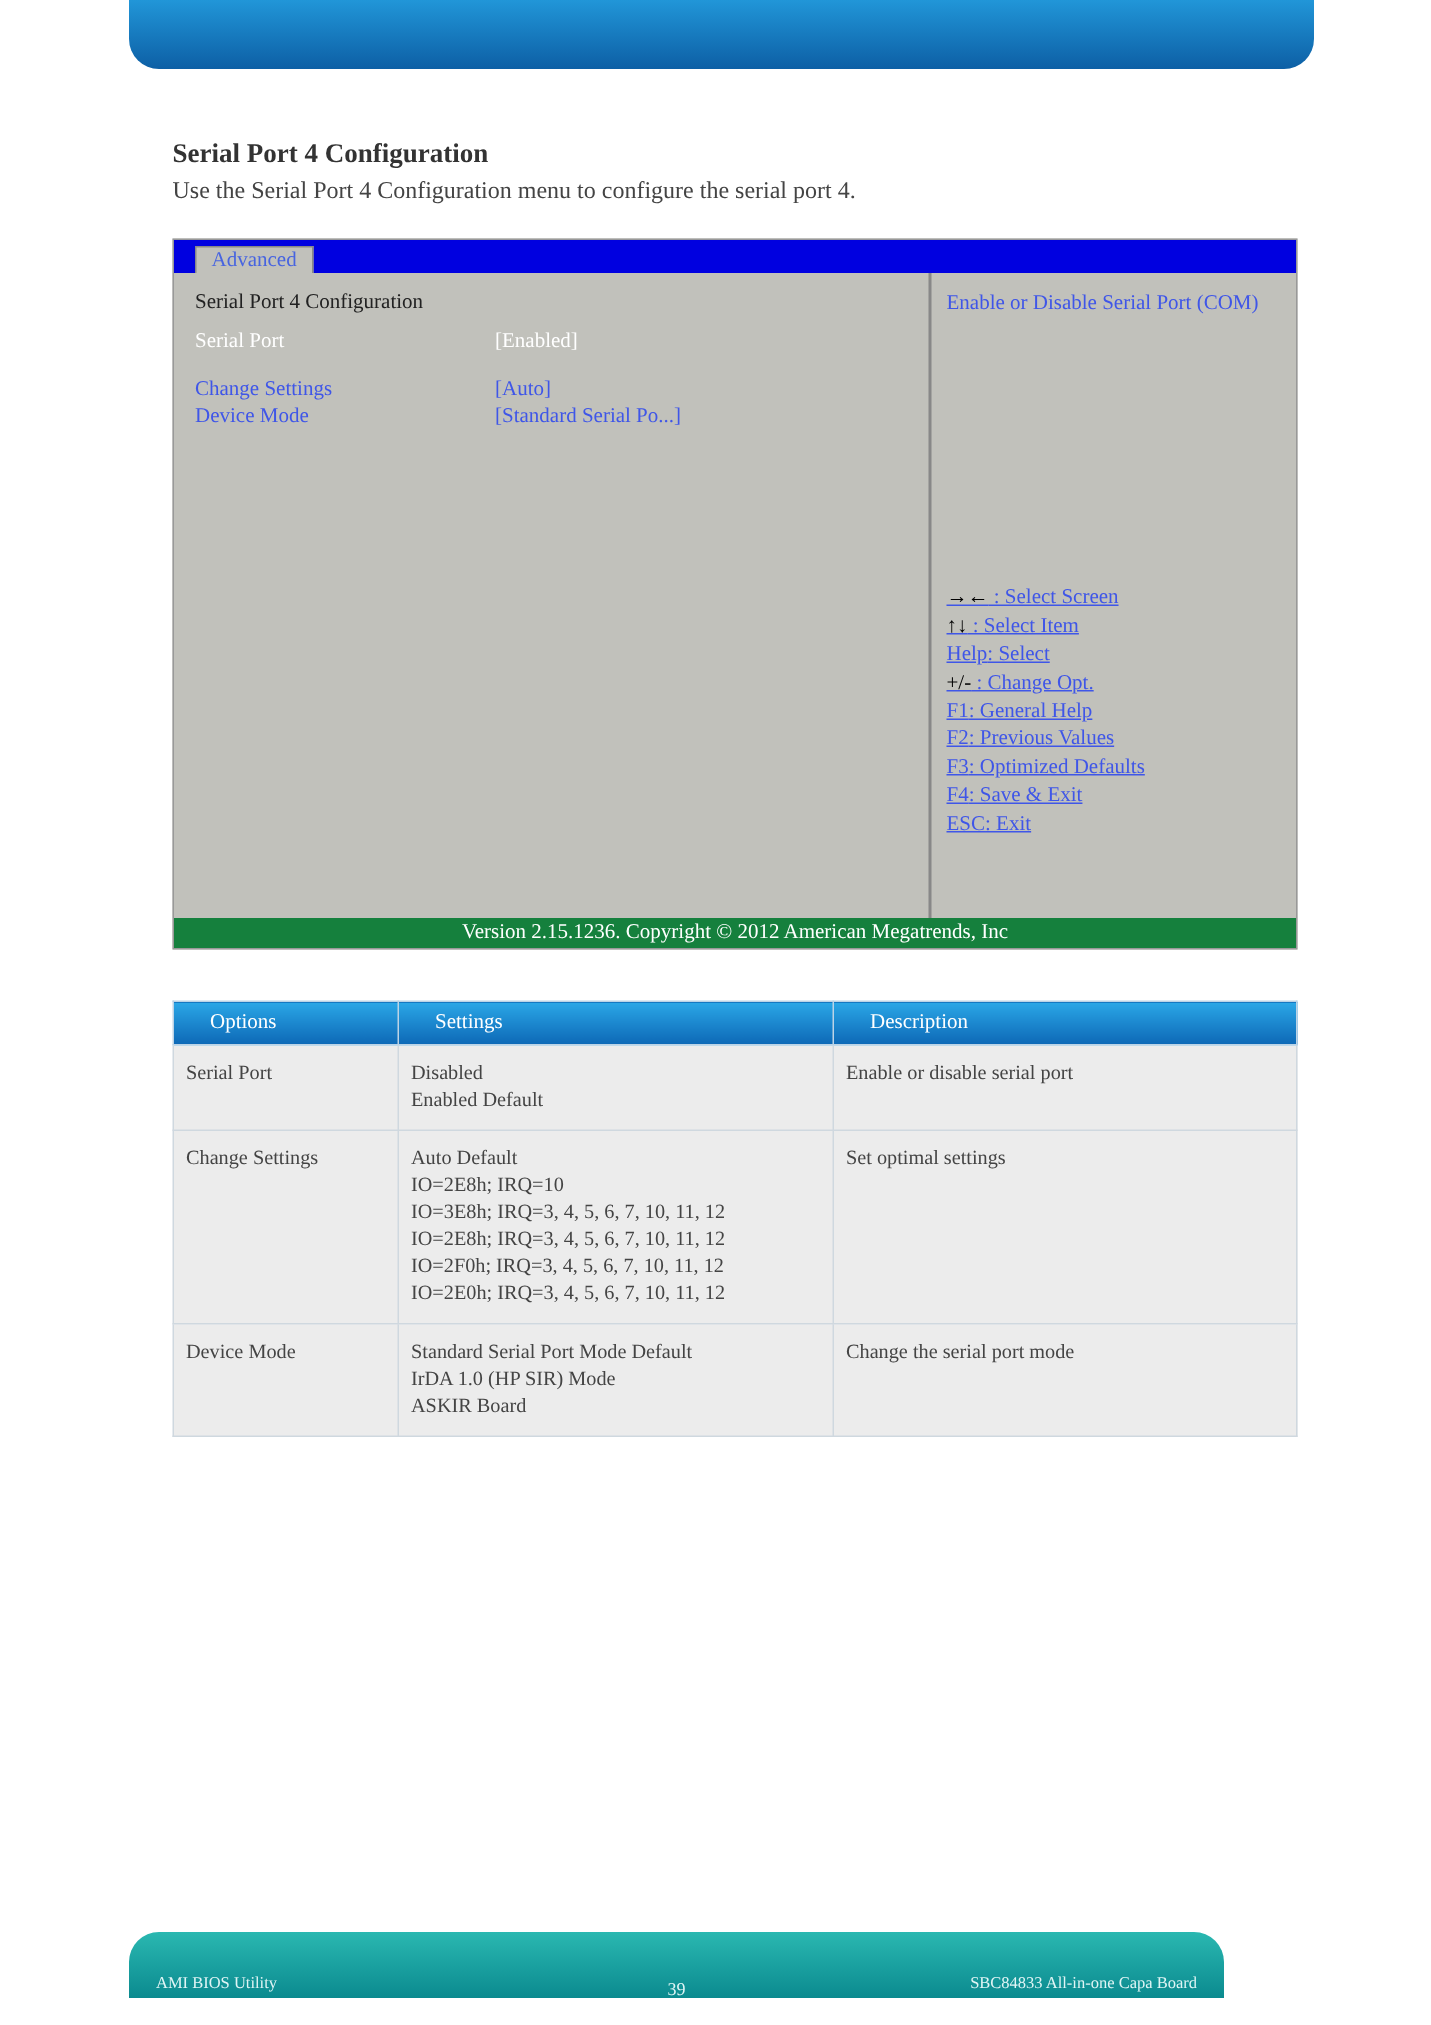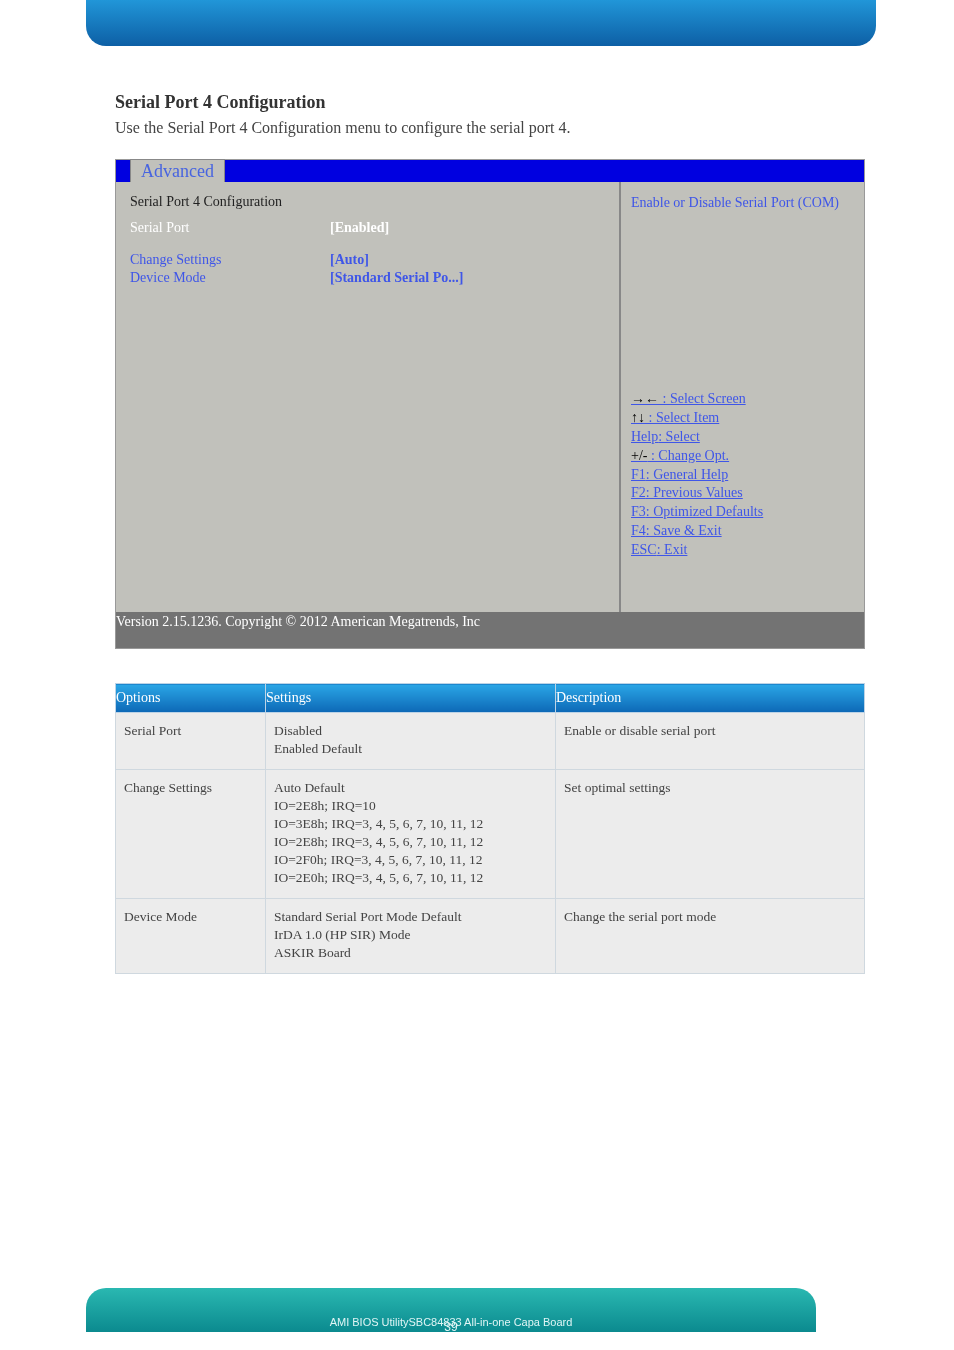--- a/index.html
+++ b/index.html
@@ -57,21 +57,21 @@
     background: #0000e0;
     height: 22px;
     display: flex;
     align-items: flex-end;
     padding-left: 14px;
   }
   .bios-tab {
     background: #c1c1bb;
     color: #4764e0;
     padding: 1px 10px 0 10px;
-    font-size: 18px;
+    font-size: 14px;
     border: 1px solid #888;
     border-bottom: none;
   }
   .bios-body {
     display: flex;
     height: 430px;
   }
   .bios-left {
     flex: 0 0 505px;
     background: #c1c1bb;
@@ -82,49 +82,49 @@
   .bios-right {
     flex: 1;
     background: #c1c1bb;
     padding: 12px 10px;
     display: flex;
     flex-direction: column;
     justify-content: flex-start;
   }
   .bios-row { display: flex; margin-bottom: 2px; font-size: 14px; }
   .bios-label { flex: 0 0 200px; }
-  .bios-val { flex: 1; font-weight: bold; }
+  .bios-val { flex: 1; }
   .txt-black { color: #222; }
   .txt-white { color: #fff; }
   .txt-blue  { color: #3f56e8; }
   .help-text { color: #3f56e8; font-size: 14px; line-height: 1.35; }
   .nav-keys { font-size: 14px; line-height: 1.35; margin-top: auto; }
   .nav-keys div { color: #3f56e8; text-decoration: underline; }
   .nav-keys .sym { color: #000; }
   .bios-bottom {
-    background: #737373;
+    background: #15803d;
     color: #fff;
-    text-align: left;
-    height: 36px;
+    text-align: center;
+    height: 20px;
     line-height: 20px;
     font-size: 14px;
   }
   
   .opts-table {
     width: 750px;
     border-collapse: collapse;
     margin-top: 34px;
     font-size: 14px;
   }
   .opts-table th {
     background: linear-gradient(to bottom, #2aa6e6, #0d68b6);
     color: #fff;
     text-align: left;
     font-weight: normal;
-    padding: 6px 0;
+    padding: 6px 24px;
     border: 1px solid #bcd3e6;
     font-size: 14px;
   }
   .opts-table td {
     background: #ececec;
     border: 1px solid #cfd8df;
     padding: 10px 8px;
     vertical-align: top;
     font-size: 13.5px;
     color: #444;
@@ -145,24 +145,24 @@
     position: absolute;
     bottom: 18px;
     left: 86px;
     width: 730px;
     height: 44px;
     background: linear-gradient(to bottom, #2ab8b1, #0b8a8f);
     border-top-left-radius: 20px;
     border-top-right-radius: 20px;
     color: #e0f5f5;
     display: flex;
-    justify-content: center;
+    justify-content: space-between;
     align-items: flex-end;
     padding: 0 18px 4px 18px;
-    font-family: Liberation Sans, sans-serif;
+    font-family: Liberation Serif, serif;
     font-size: 11px;
   }
   .bottom-banner .right { text-align: right; }
   .page-num {
     position: absolute;
     bottom: -2px;
     left: 50%;
     transform: translateX(-50%);
     color: #e0f5f5;
     font-size: 12px;

